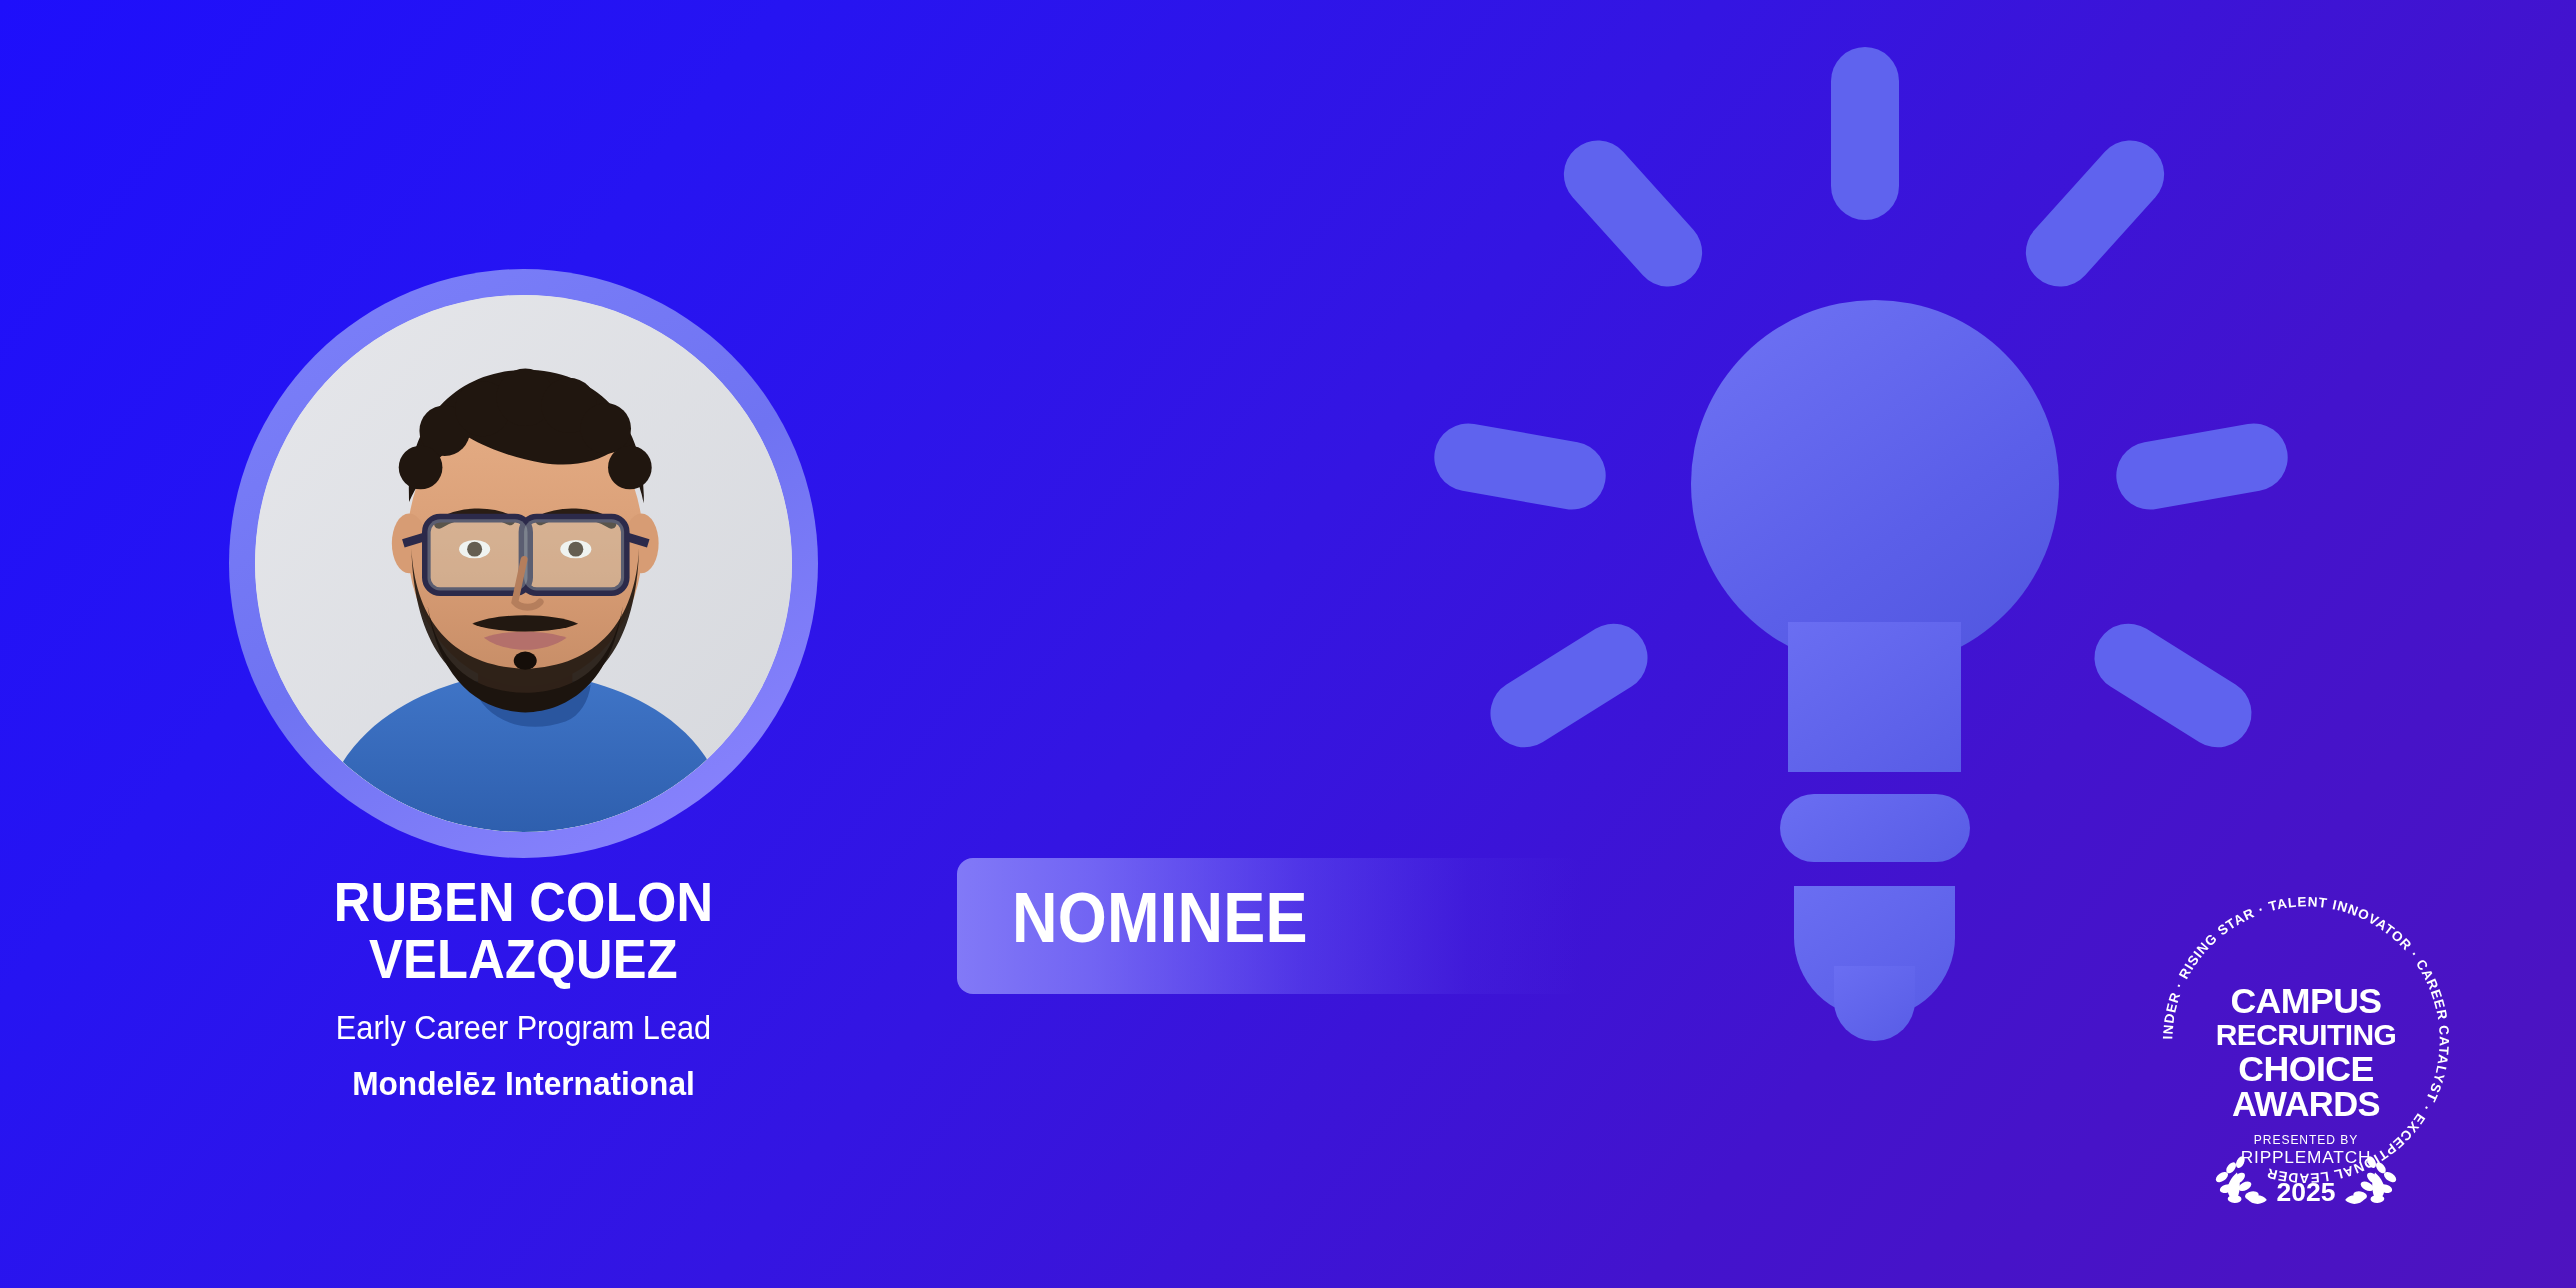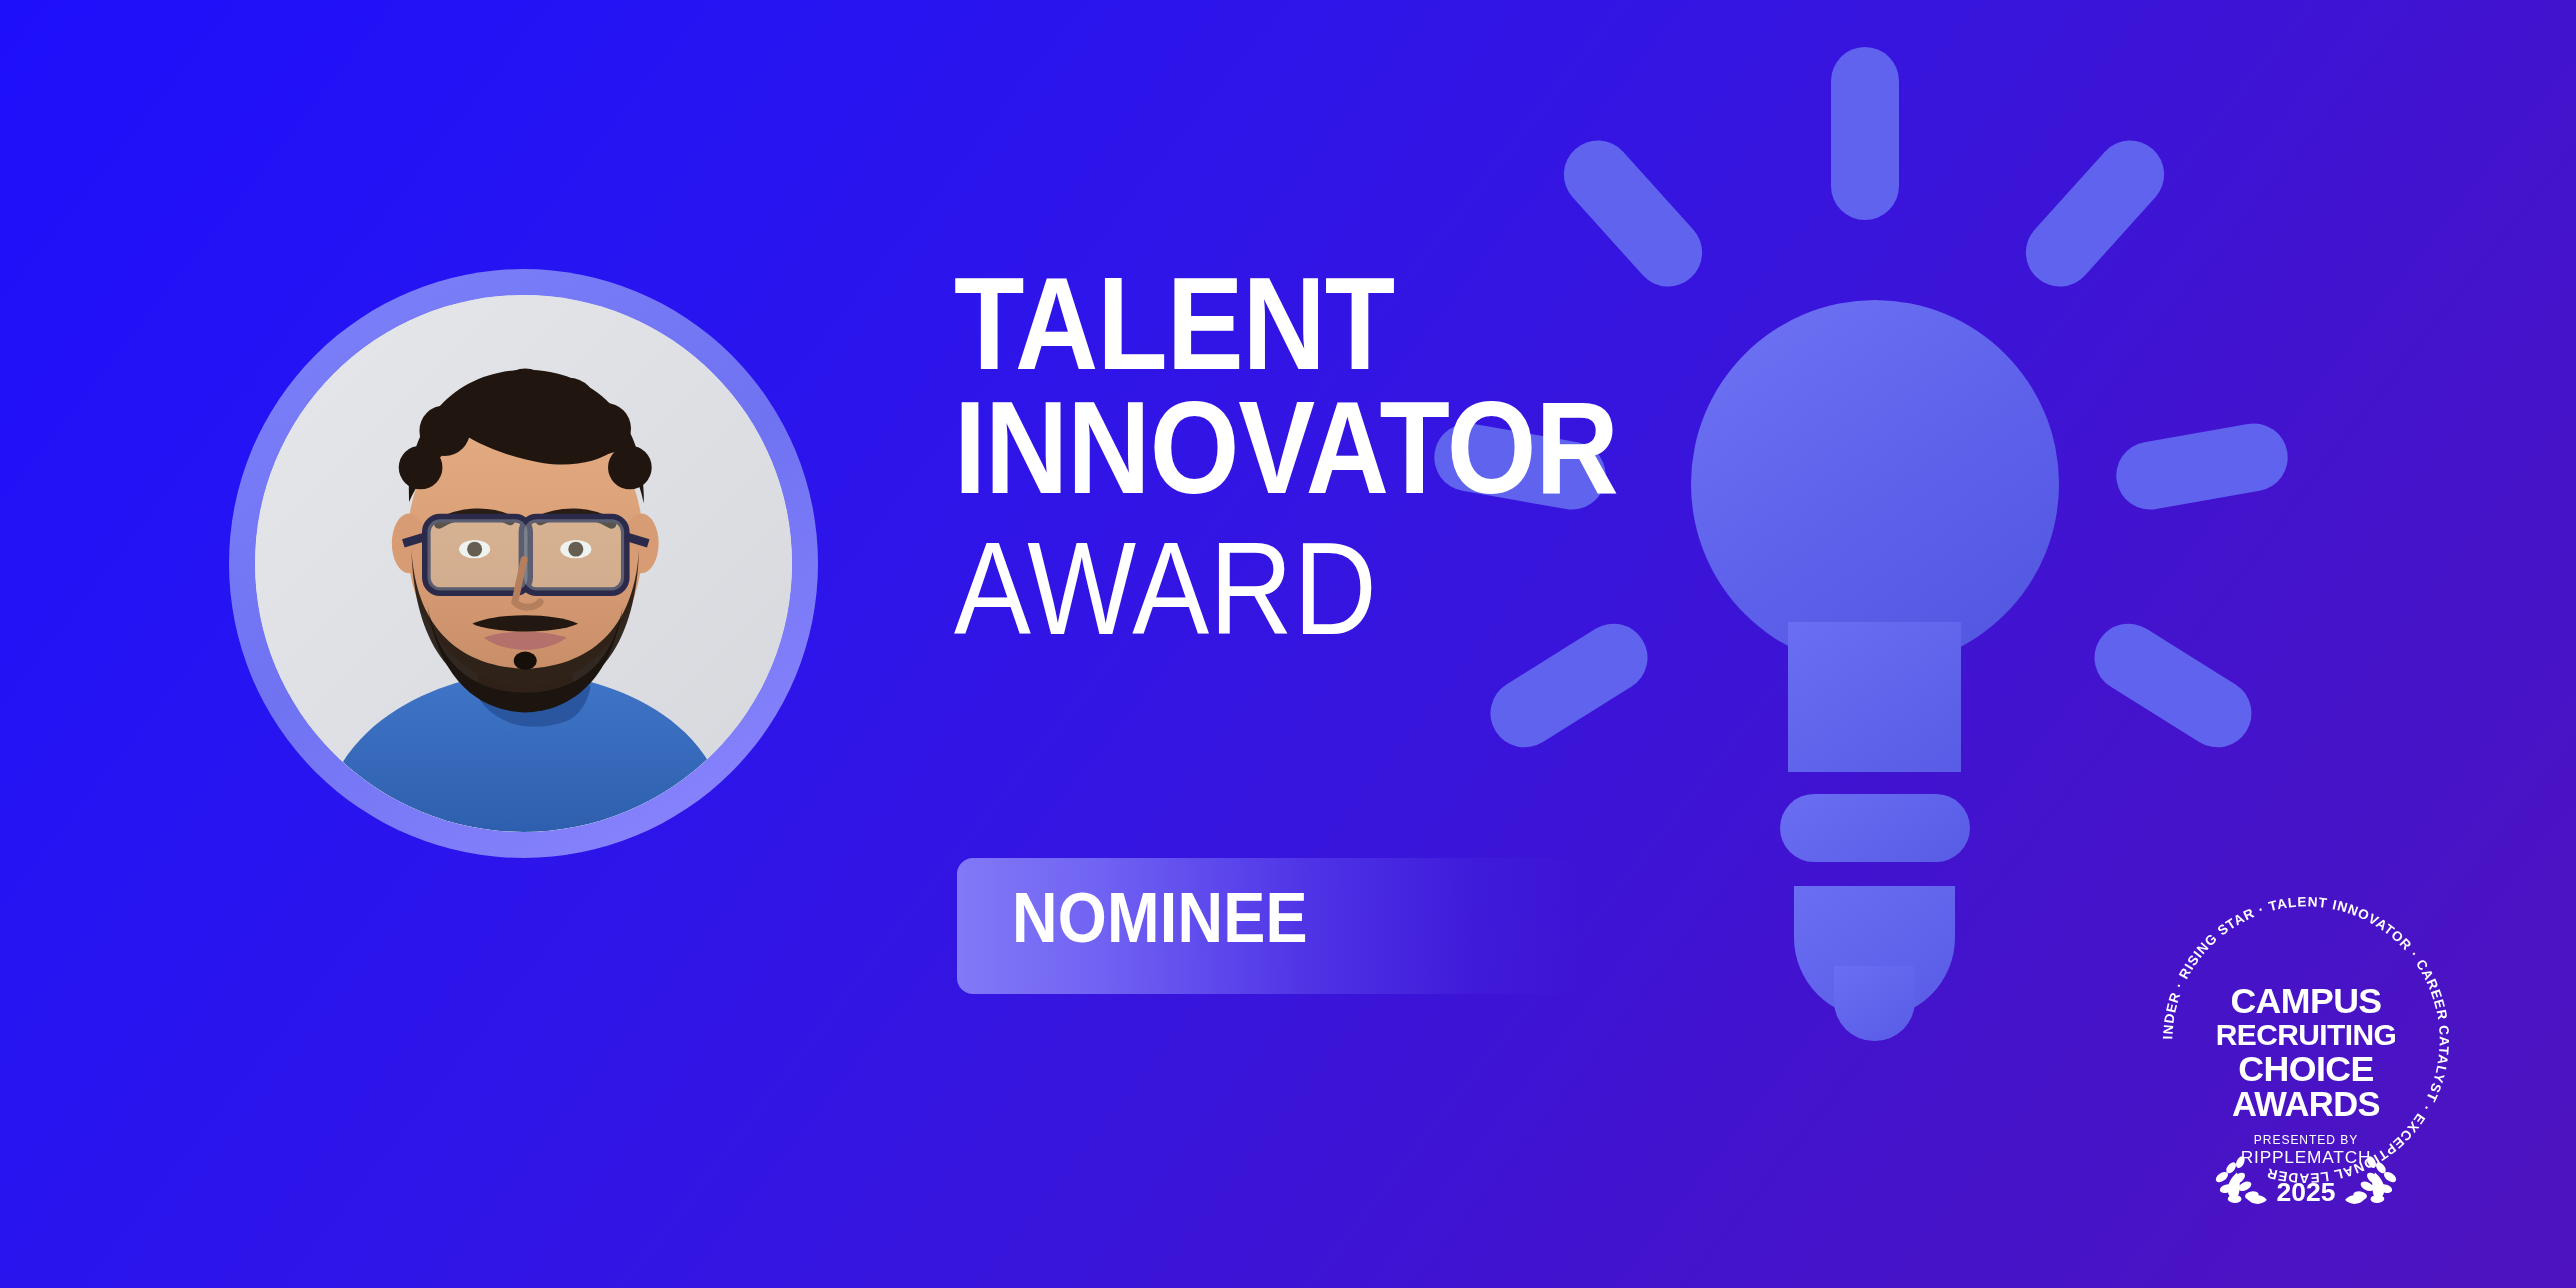--- a/index.html
+++ b/index.html
@@ -200,26 +200,27 @@
                    C662 566 596 646 470 650 C344 646 278 566 272 440 Z" fill="#241A12" opacity="0.93"></path>
           <path d="M300 540 C320 672 392 724 470 726 C548 724 620 672 640 540
                    C620 650 556 690 470 692 C384 690 320 650 300 540 Z" fill="#1C140E"></path>
 
           <ellipse cx="470" cy="636" rx="20" ry="16" fill="#150E09"></ellipse>
         </g>
       </svg>
     </div>
   </div>
 
-
-  <div id="award-title">
-    <div class="ttl-bold">TALENT</div>
-    <div class="ttl-bold">INNOVATOR</div>
-    <div class="ttl-light">AWARD</div>
-  </div>
+  <div id="name-block">
+    <div class="nm-line">RUBEN COLON</div>
+    <div class="nm-line">VELAZQUEZ</div>
+    <div class="nm-title">Early Career Program Lead</div>
+    <div class="nm-org">Mondelēz International</div>
+  </div>
+
 
   <div id="nominee-pill"></div>
   <div id="nominee-label">NOMINEE</div>
 
   <div id="seal">
     <svg viewBox="0 0 580 580" xmlns="http://www.w3.org/2000/svg">
       <defs>
         <path id="ringpath" d="M 290 290 m -232 0 a 232 232 0 1 1 464 0 a 232 232 0 1 1 -464 0"></path>
       </defs>
 

